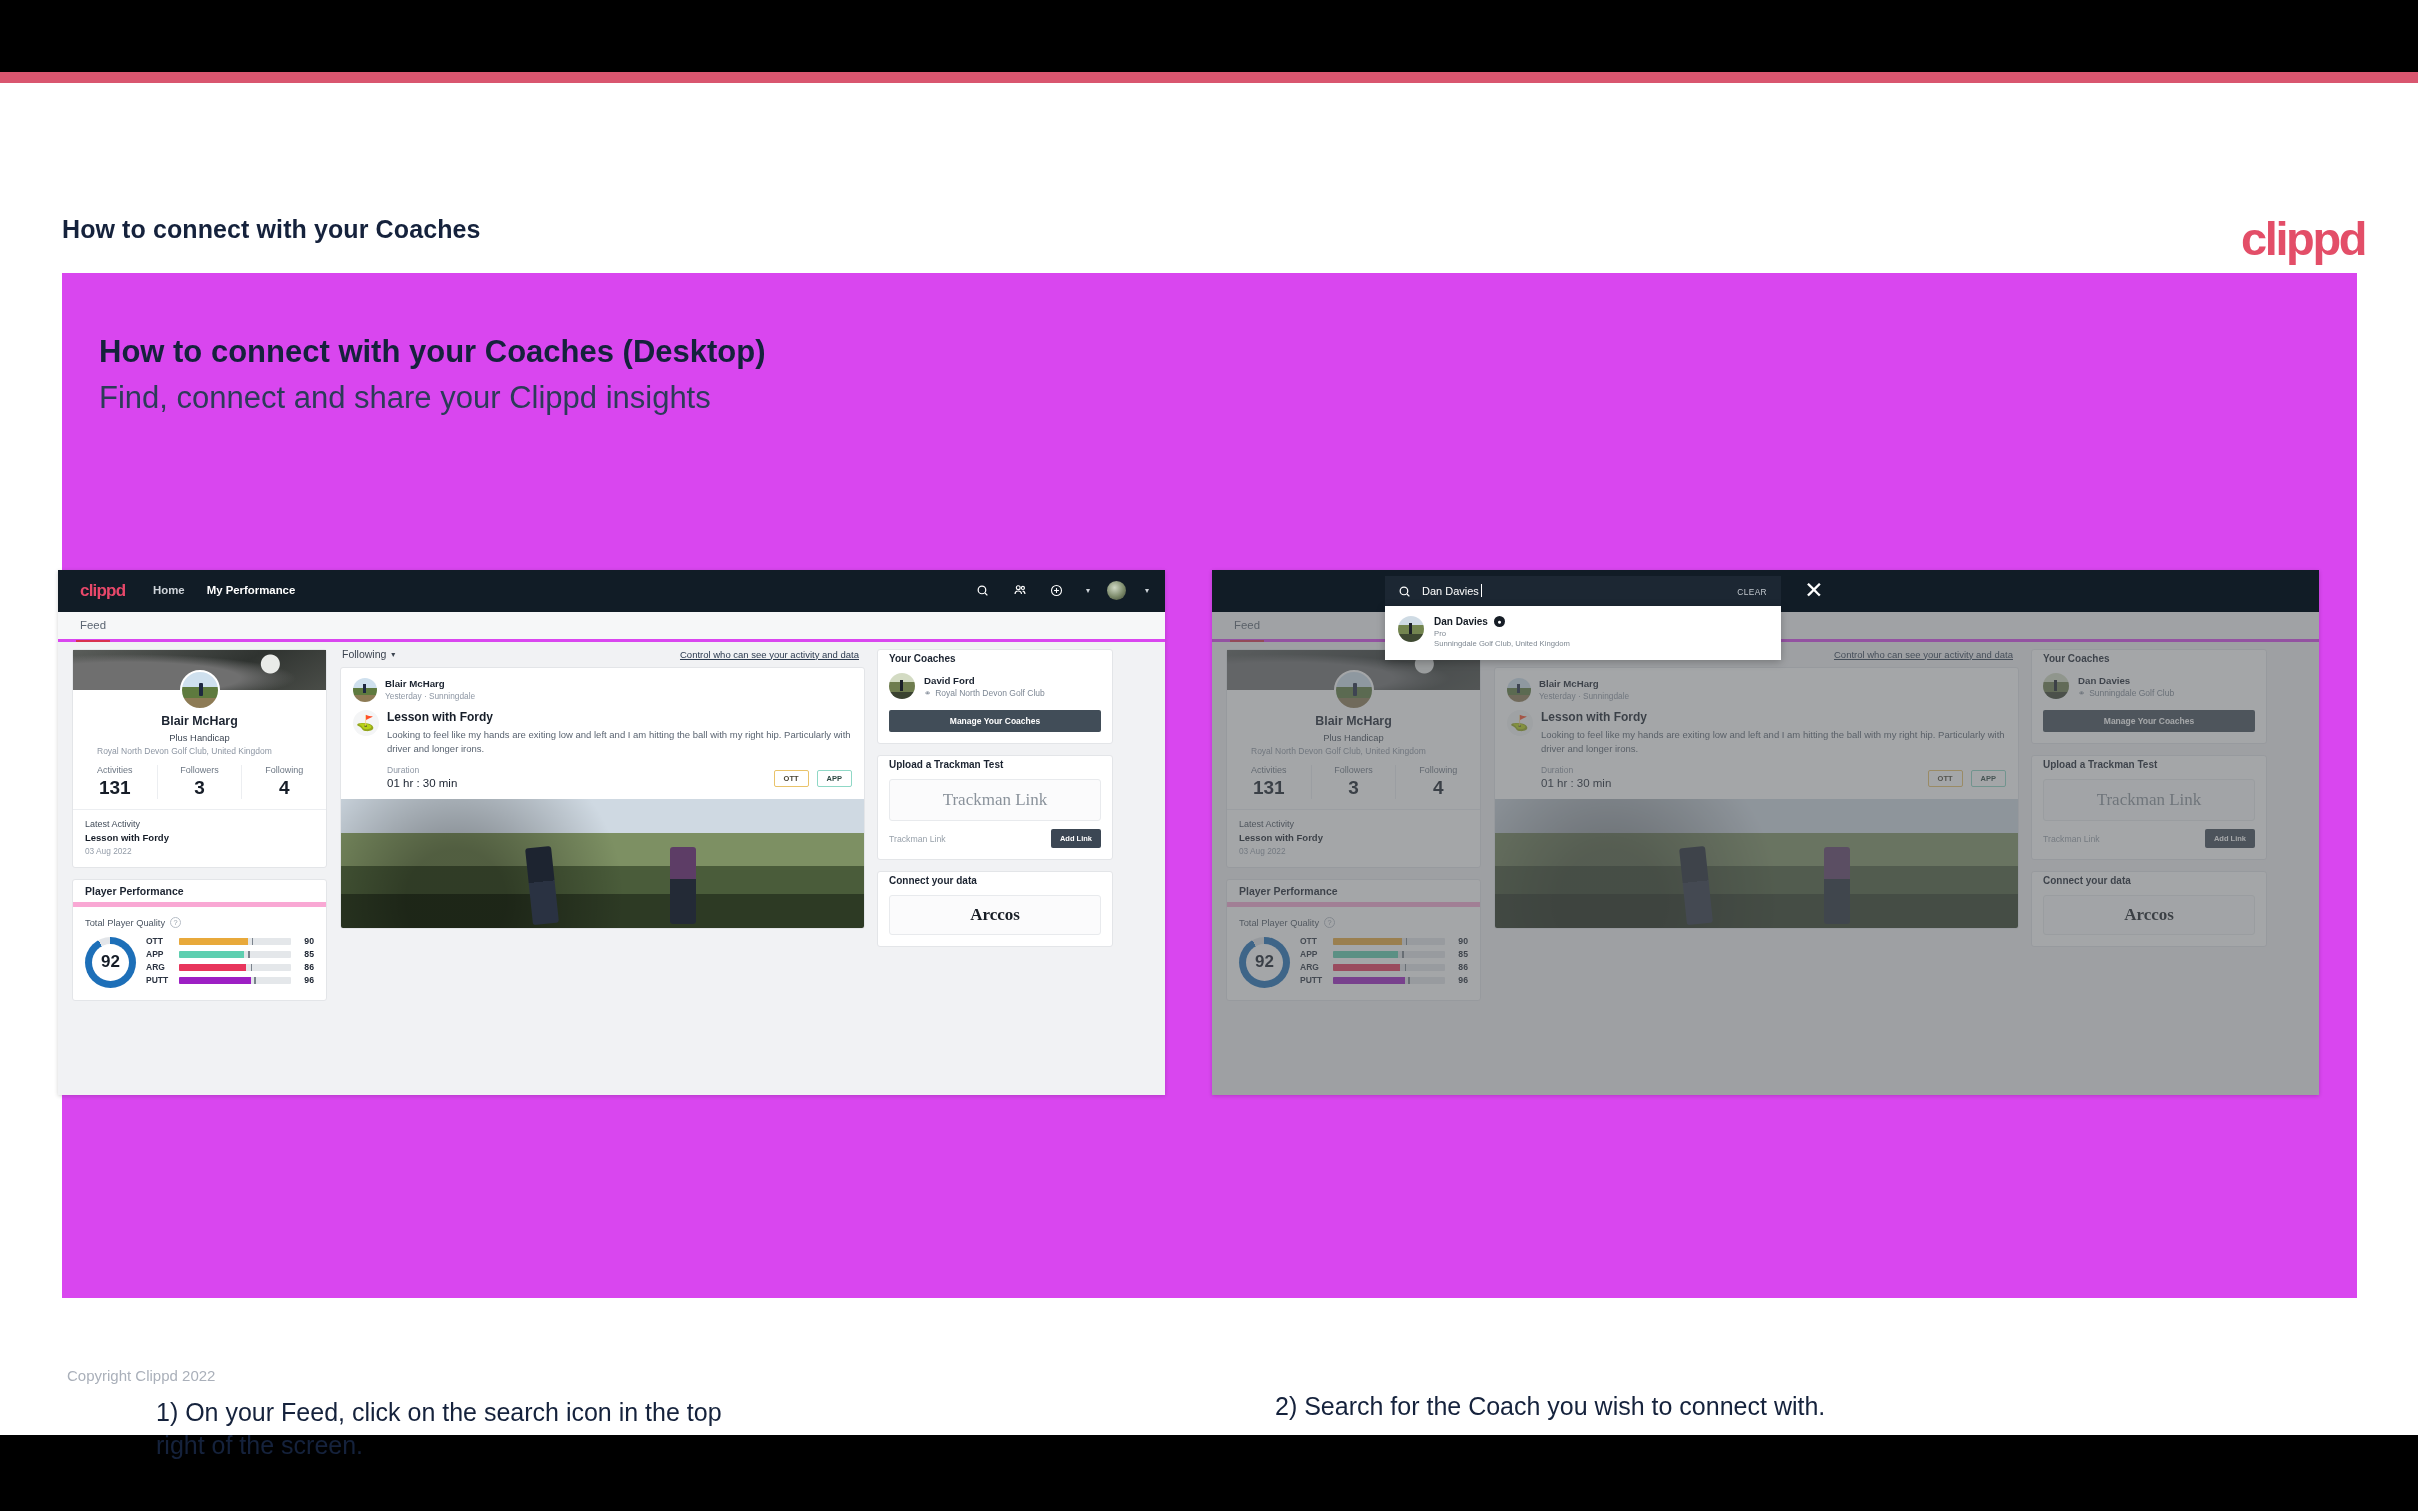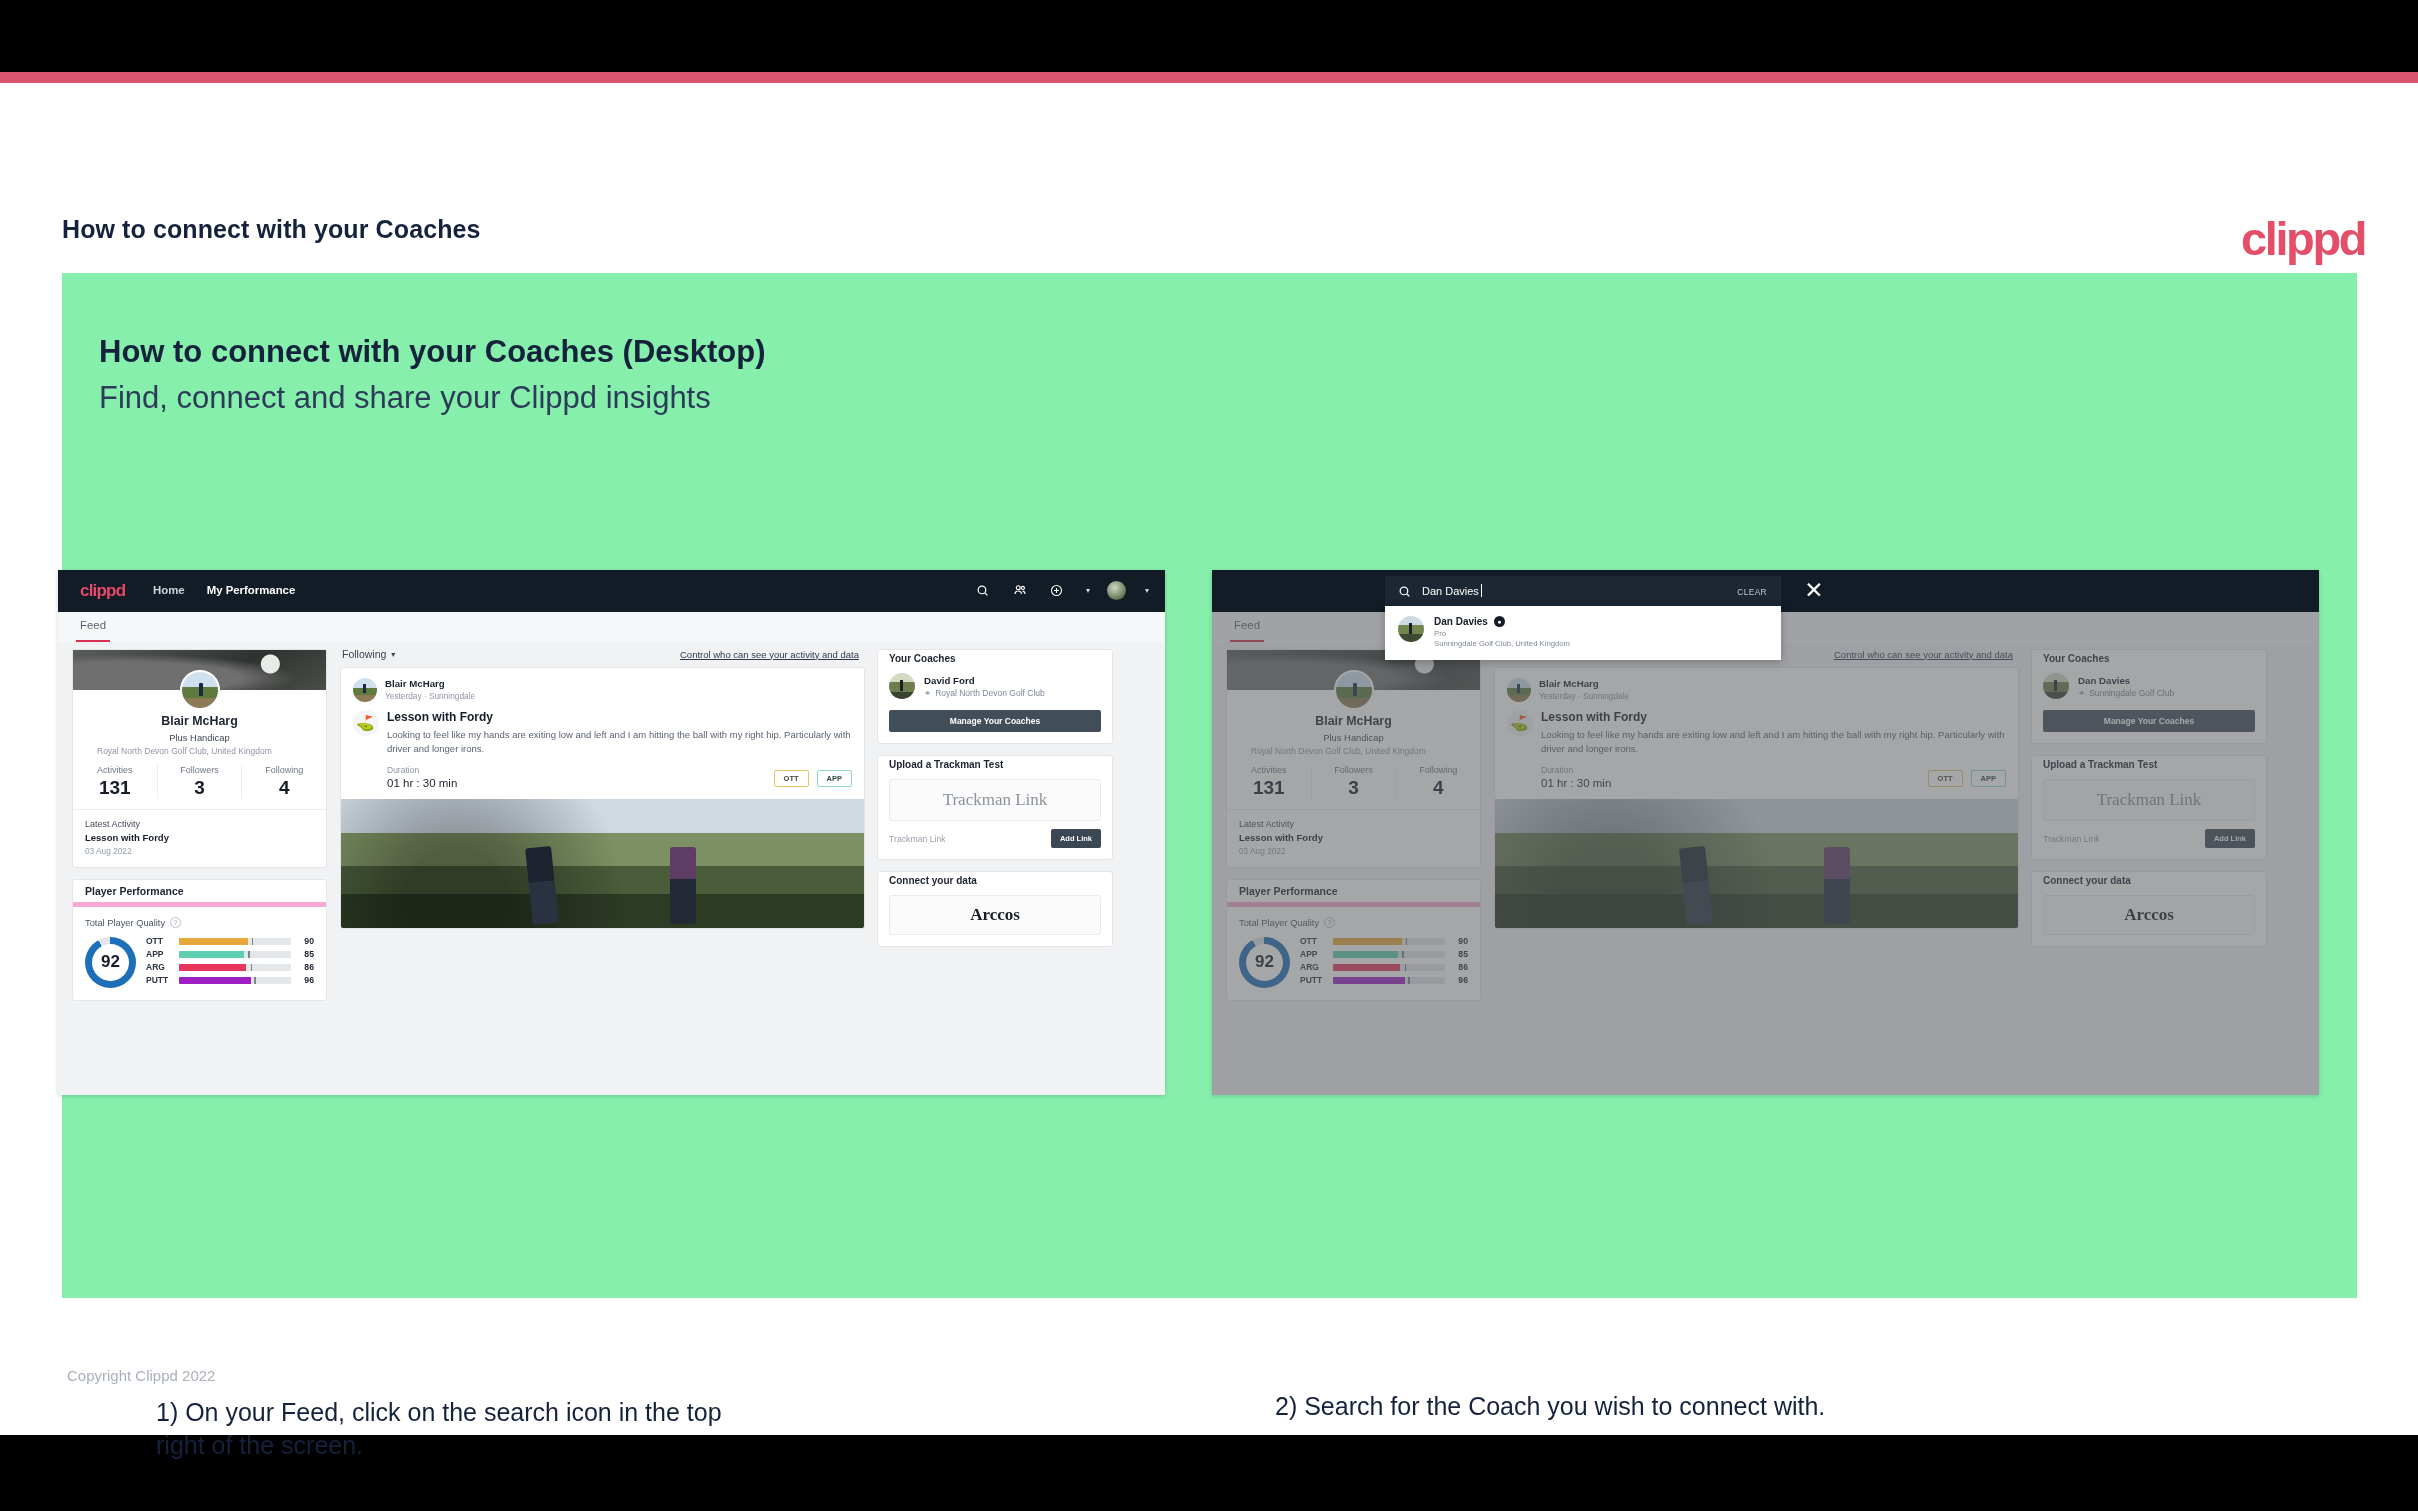--- a/index.html
+++ b/index.html
@@ -25,21 +25,21 @@
   .brand-logo {
     position:absolute; right:54px; top:132px;
     font-size:47px; font-weight:800; color:#e34e68;
     letter-spacing:-2.4px; line-height:1;
   }
   .header-rule { position:absolute; left:62px; top:241px; width:2295px; height:2px; background:#d9566f; }
 
   
   .panel {
     position:absolute; left:62px; top:273px; width:2295px; height:1025px;
-    background:#86efac;
+    background:#d946ef;
   }
 
   .panel-title {
     position:absolute; left:37px; top:61px;
     font-size:31px; font-weight:700; color:#15223c;
   }
   .panel-subtitle {
     position:absolute; left:37px; top:107px;
     font-size:31px; font-weight:400; color:#2c3c58;
   }
@@ -57,21 +57,21 @@
   .app-nav span { font-size:11.4px; color:#cfd4da; }
   .app-nav span.active { color:#fff; }
   .app-icons { position:absolute; right:16px; top:10px; display:flex; gap:17px; align-items:center; }
   .ic { width:20px; height:20px; display:flex; align-items:center; justify-content:center; color:#fff; }
   .ic svg { display:block; }
   .avatar-sm { width:19px; height:19px; border-radius:50%;
      background: radial-gradient(circle at 40% 35%, #cfd8c5 0%, #7c8a6a 55%, #3b4330 100%); }
   .caret { font-size:8px; color:#cfd4da; margin-left:2px; }
 
   
-  .tabstrip { position:absolute; left:0; top:42px; width:100%; height:31px; background:#f6f7f8; border-bottom:1px solid #d946ef;text-decoration:underline; }
+  .tabstrip { position:absolute; left:0; top:42px; width:100%; height:31px; background:#f6f7f8; border-bottom:4px solid #d946ef;text-decoration:underline; }
   .tabstrip .tab { position:absolute; left:22px; top:7px; font-size:11.4px; color:#5b6572; }
   .tabstrip .tab-underline { position:absolute; left:18px; top:28px; width:34px; height:2.5px; background:#d9314f; }
 
   .app-body { position:absolute; left:0; top:72px; width:100%; bottom:0; background:#f1f2f4; }
 
   
   .col-left { position:absolute; left:14px; top:7px; width:255px; }
   .col-mid { position:absolute; left:282px; top:0px; width:525px; }
   .col-right { position:absolute; left:819px; top:7px; width:236px; }
 

